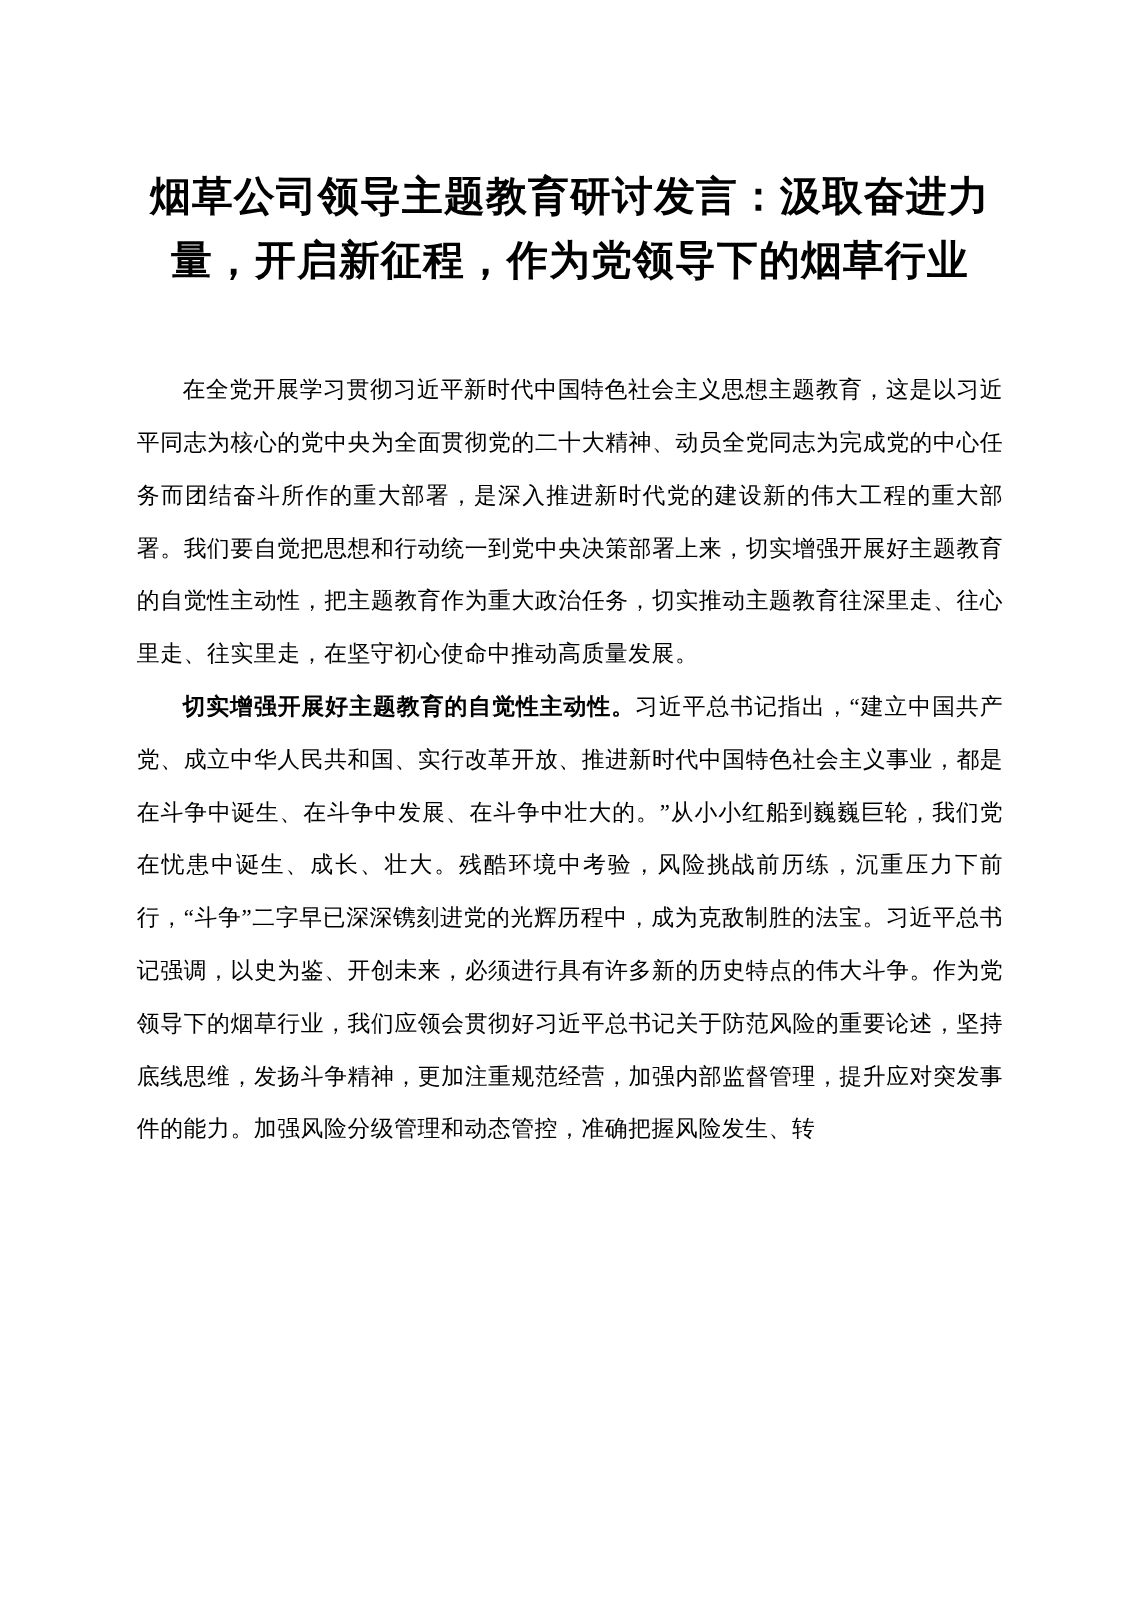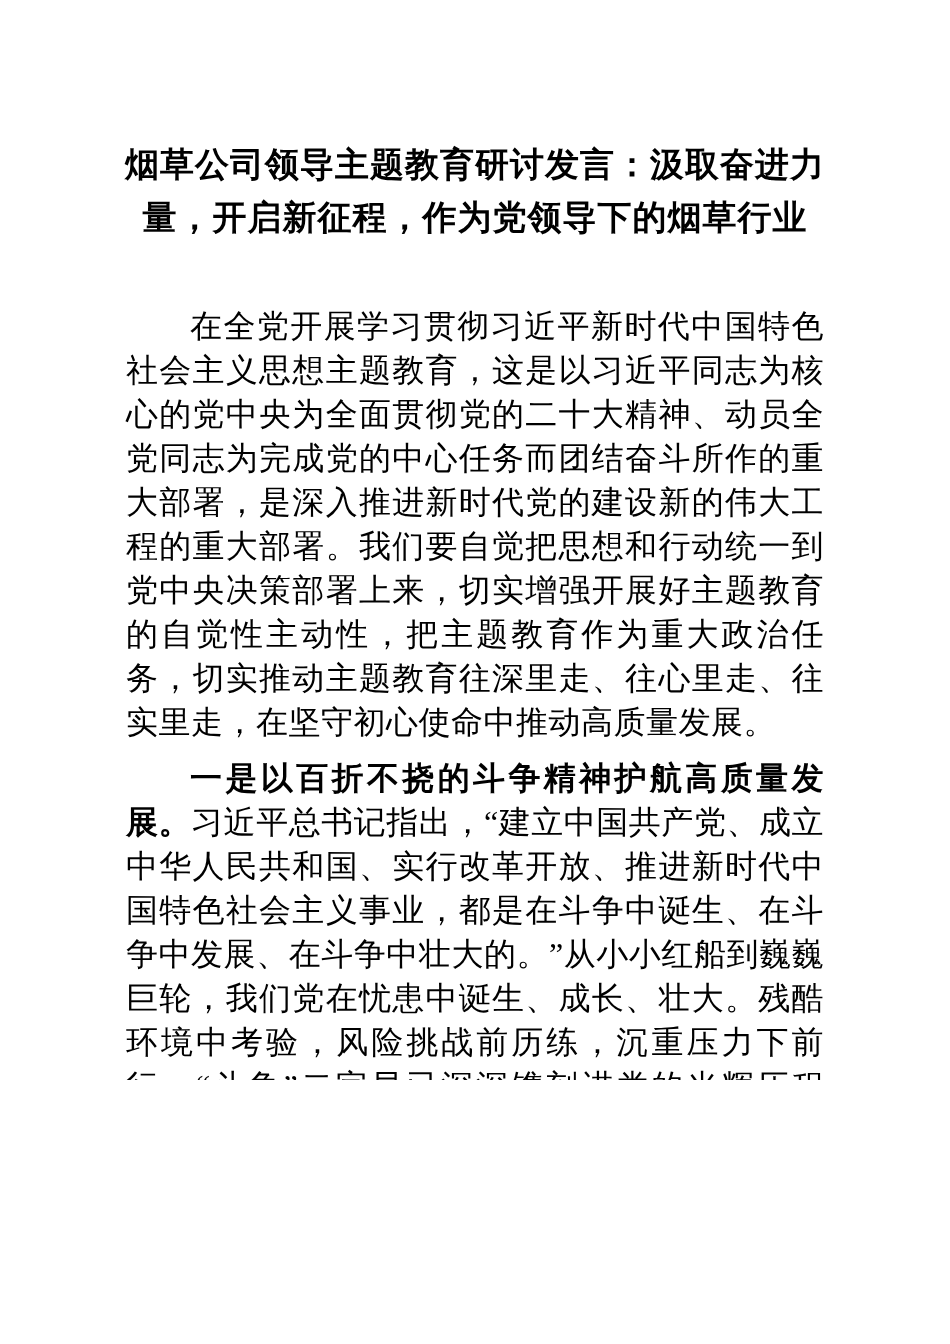--- a/index.html
+++ b/index.html
@@ -26,22 +26,22 @@
       line-height: 53px;
       text-align: center;
       font-family: "Liberation Serif", "DejaVu Serif", serif;
       letter-spacing: 1px;
     }
     .doc-title .title-line {
       display: block;
       white-space: nowrap;
     }
     .para {
-      margin: 12px;
-      font-size: 32px;
+      margin: 0;
+      font-size: 19px;
       line-height: 44px;
       text-indent: 2em;
       text-align: justify;
       letter-spacing: 0.5px;
       word-break: break-all;
     }
     .para .lead {
       font-weight: 700;
     }
   </style>
@@ -51,16 +51,16 @@
 <div class="page">
 
   <h1 class="doc-title">
     <span class="title-line">烟草公司领导主题教育研讨发言：汲取奋进力</span>
     <span class="title-line">量，开启新征程，作为党领导下的烟草行业</span>
   </h1>
 
   <p class="para">在全党开展学习贯彻习近平新时代中国特色社会主义思想主题教育，这是以习近平同志为核心的党中央为全面贯彻党的二十大精神、动员全党同志为完成党的中心任务而团结奋斗所作的重大部署，是深入推进新时代党的建设新的伟大工程的重大部署。我们要自觉把思想和行动统一到党中央决策部署上来，切实增强开展好主题教育的自觉性主动性，把主题教育作为重大政治任务，切实推动主题教育往深里走、往心里走、往实里走，在坚守初心使命中推动高质量发展。</p>
 
   <p class="para">
-    <span class="lead">一是以百折不挠的斗争精神护航高质量发展。</span><span>习近平总书记指出，“建立中国共产党、成立中华人民共和国、实行改革开放、推进新时代中国特色社会主义事业，都是在斗争中诞生、在斗争中发展、在斗争中壮大的。”从小小红船到巍巍巨轮，我们党在忧患中诞生、成长、壮大。残酷环境中考验，风险挑战前历练，沉重压力下前行，“斗争”二字早已深深镌刻进党的光辉历程中，成为克敌制胜的法宝。习近平总书记强调，以史为鉴、开创未来，必须进行具有许多新的历史特点的伟大斗争。作为党领导下的烟草行业，我们应领会贯彻好习近平总书记关于防范风险的重要论述，坚持底线思维，发扬斗争精神，更加注重规范经营，加强内部监督管理，提升应对突发事件的能力。加强风险分级管理和动态管控，准确把握风险发生、转</span>
+    <span class="lead">切实增强开展好主题教育的自觉性主动性。</span><span>习近平总书记指出，“建立中国共产党、成立中华人民共和国、实行改革开放、推进新时代中国特色社会主义事业，都是在斗争中诞生、在斗争中发展、在斗争中壮大的。”从小小红船到巍巍巨轮，我们党在忧患中诞生、成长、壮大。残酷环境中考验，风险挑战前历练，沉重压力下前行，“斗争”二字早已深深镌刻进党的光辉历程中，成为克敌制胜的法宝。习近平总书记强调，以史为鉴、开创未来，必须进行具有许多新的历史特点的伟大斗争。作为党领导下的烟草行业，我们应领会贯彻好习近平总书记关于防范风险的重要论述，坚持底线思维，发扬斗争精神，更加注重规范经营，加强内部监督管理，提升应对突发事件的能力。加强风险分级管理和动态管控，准确把握风险发生、转</span>
   </p>
 
 </div>
 
 </body></html>

